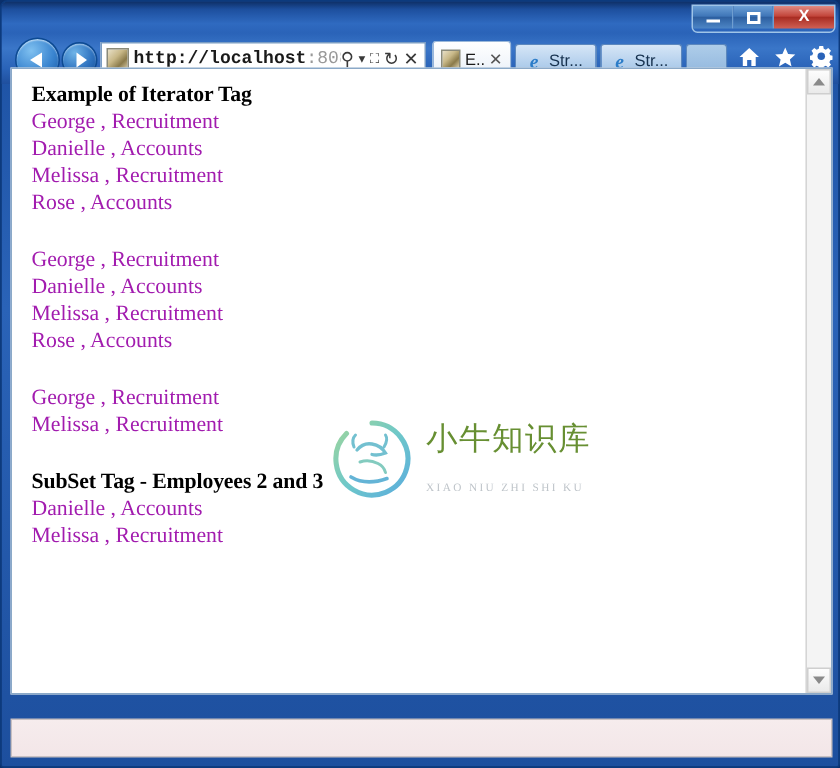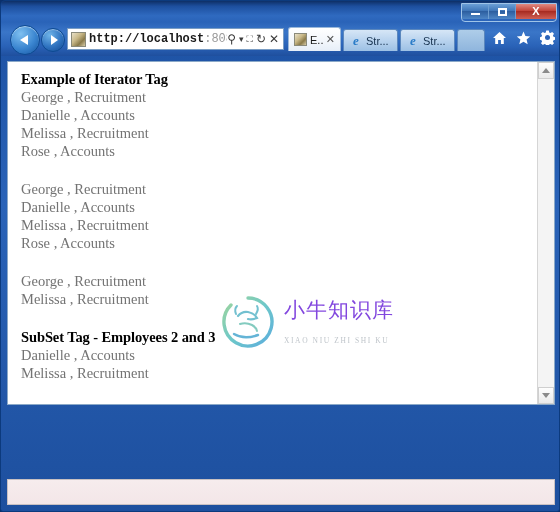--- a/index.html
+++ b/index.html
@@ -225,23 +225,23 @@
     display: flex;
     align-items: center;
     gap: 9px;
     color: #ffffff;
   }
   .tb-right svg { display:block; }
 
   
   .client {
     position: absolute;
-    left: 6px; top: 60px;
+    left: 6px; top: 44px;
     width: 548px;
-    height: 344px;
+    height: 418px;
     background: #ffffff;
     border: 1px solid #8ba9c8;
     box-sizing: border-box;
     overflow: hidden;
   }
   .page {
     position: absolute;
     left: 0; top: 0;
     right: 17px; bottom: 0;
     background: #ffffff;
@@ -255,21 +255,21 @@
     font-family: "Liberation Serif", serif;
     font-size: 14.5px;
     font-weight: bold;
     color: #000000;
     line-height: 18px;
     letter-spacing: -0.1px;
   }
   .blk .row {
     font-family: "Liberation Serif", serif;
     font-size: 14.5px;
-    color: #737373;
+    color: #a21caf;
     line-height: 18px;
     white-space: pre;
   }
 
   
   .vscroll {
     position: absolute;
     right: 0; top: 0;
     width: 17px; height: 100%;
     background: #f0f0f0;
@@ -303,23 +303,23 @@
     left: 212px; top: 228px;
     width: 180px; height: 64px;
     opacity: .85;
     pointer-events: none;
     display: flex;
     align-items: center;
     gap: 8px;
   }
   .wm-text { display:flex; flex-direction:column; line-height:1; }
   .wm-cn {
-    font-family: Liberation Serif, serif;
+    font-family: Liberation Mono, monospace;
     font-size: 21px;
-    color: #6d28d9;
+    color: #4d7c0f;
     letter-spacing: 1px;
   }
   .wm-en {
     font-family: Liberation Serif, serif;
     font-size: 7.5px;
     color: #b3bac0;
     letter-spacing: 1.6px;
     margin-top: 16px;
   }
 

